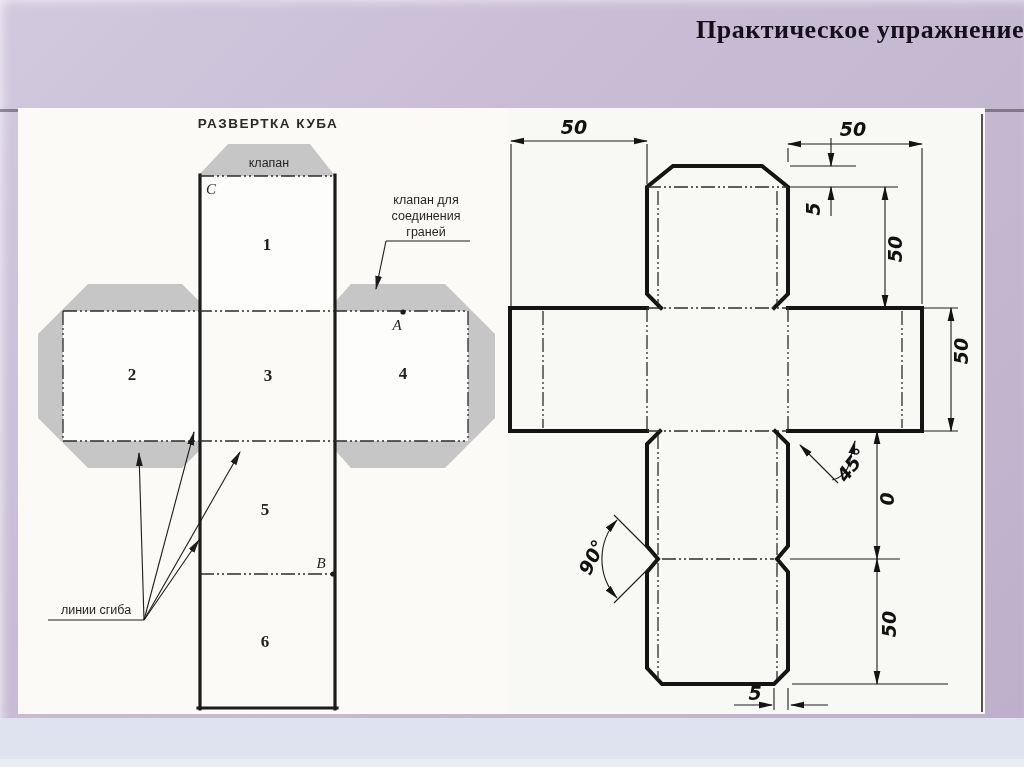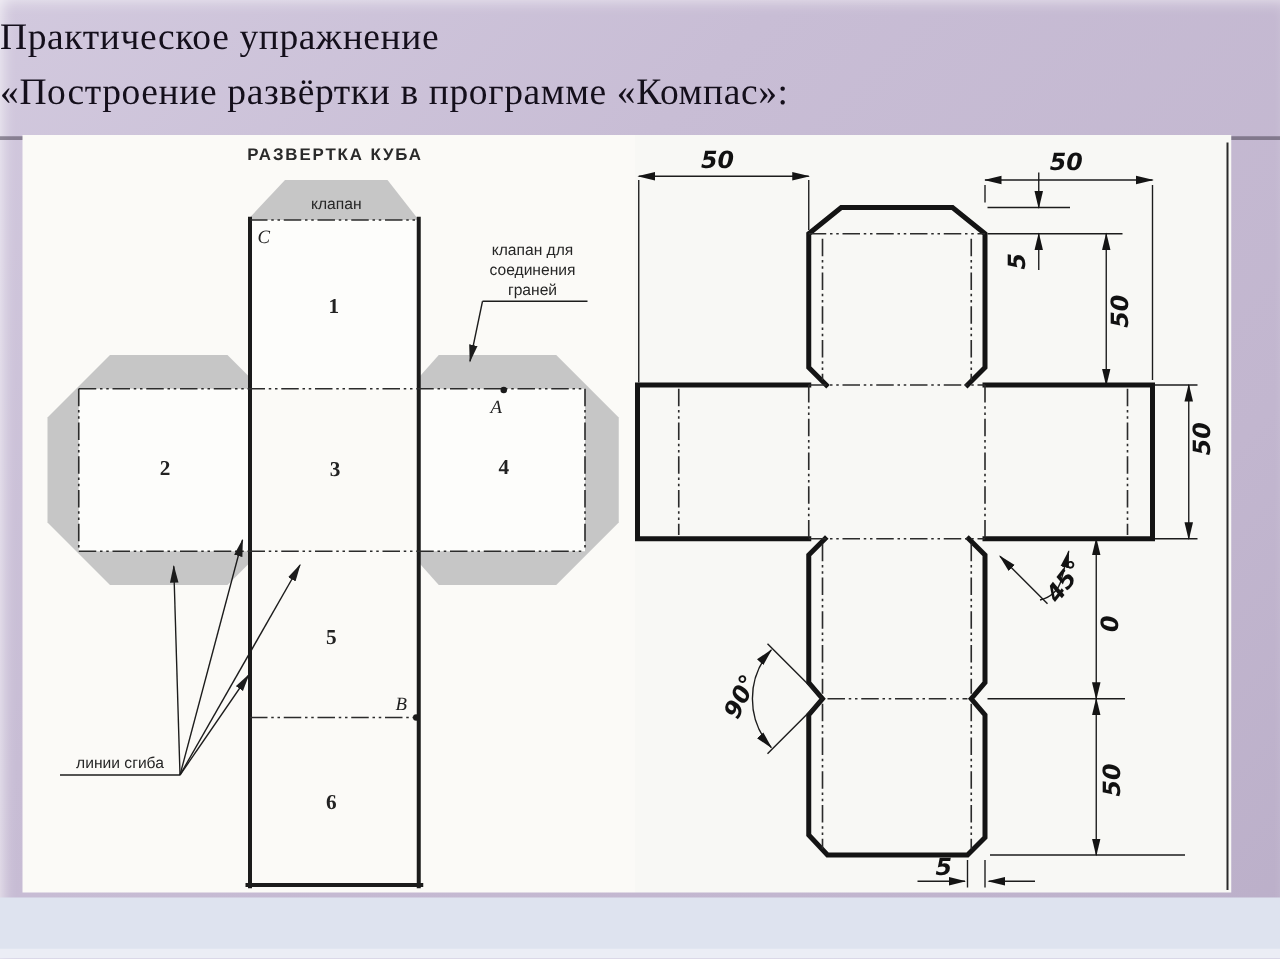--- a/index.html
+++ b/index.html
@@ -1,22 +1,22 @@
 <!DOCTYPE html>
 <html><head>
 <meta charset="utf-8">
 <style>
   html,body{margin:0;padding:0;background:#b9aecb;}
   #slide{position:relative;width:1024px;height:767px;overflow:hidden;
          background:linear-gradient(135deg,#d2c9de 0%,#c8bdd5 35%,#c2b6cf 75%,#bbafc9 100%);
          box-shadow:inset 8px 0 10px -5px rgba(255,255,255,.55), inset 0 8px 10px -5px rgba(255,255,255,.4);
          font-family:"Liberation Sans",sans-serif;}
-  #title{position:absolute;left:0;top:8px;width:100%;text-align:left;
-         font-family:"Liberation Serif",serif;font-weight:normal;
-         font-size:30px;line-height:44px;color:#140f1b;letter-spacing:.5px;}
+  #title{position:absolute;left:0;top:8px;width:100%;text-align:right;
+         font-family:"Liberation Serif",serif;font-weight:bold;
+         font-size:26px;line-height:44px;color:#140f1b;letter-spacing:.5px;}
   #scan-top-line{position:absolute;left:0;top:109px;width:100%;height:3px;background:rgba(74,68,84,.55);}
   .panel{position:absolute;top:108px;height:606px;}
   #left-panel{left:18px;width:490px;background:#fbfaf7;}
   #right-panel{left:508px;width:477px;background:#f8f8f5;}
   #bottom-strip{position:absolute;left:0;top:718px;width:100%;height:49px;background:#dee3ef;}
   #bottom-strip-light{position:absolute;left:0;top:759px;width:100%;height:8px;background:#ebedf5;}
   svg{display:block;}
   
   .lhead{font:bold 13.5px "Liberation Sans",sans-serif;letter-spacing:1.5px;fill:#2a2a2a;}
   .llab{font:12.5px "Liberation Sans",sans-serif;fill:#262626;}
@@ -31,21 +31,20 @@
   .gray{fill:#c6c6c6;}
   .white{fill:#fdfdfb;}
 </style>
 </head>
 <body>
 
 <div id="slide">
 
   <div id="title">
     <div>Практическое упражнение</div>
-    <div>«Построение развёртки в программе «Компас»:</div>
   </div>
 
   <div id="scan-top-line"></div>
 
   <div id="left-panel" class="panel">
   <svg width="490" height="606" viewBox="0 0 490 606">
 
     <g>
       <polygon class="gray" points="210,36 292,36 317,68 180,68"></polygon>
       <polygon class="gray" points="70,176 164,176 182,194 182,342 164,360 70,360 20,310 20,226"></polygon>

